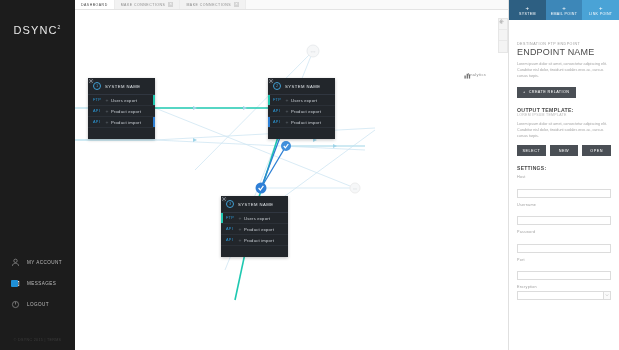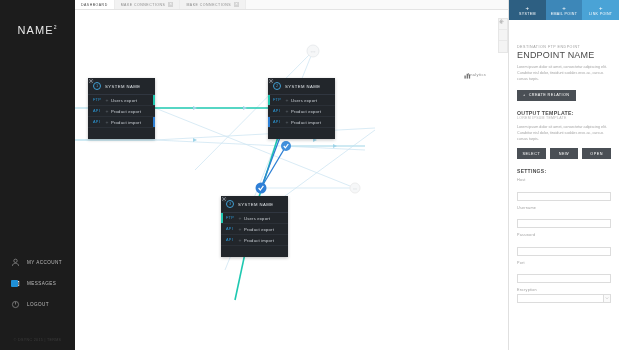--- a/index.html
+++ b/index.html
@@ -173,21 +173,21 @@
     border-left: 1px solid #e0e0e0;
   }
   .rtabs { display: flex; height: 20px; }
   .rtab {
     flex: 1; display: flex; flex-direction: column;
     align-items: center; justify-content: center;
     color: #ffffff; cursor: pointer; gap: 1px;
   }
   .rtab .rt-plus { font-size: 6px; line-height: 6px; font-weight: 300; }
   .rtab .rt-lbl { font-size: 3.6px; letter-spacing: .35px; }
-  .rpad { padding: 9px 8px 0 8px; margin-top: 16px; }
+  .rpad { padding: 22px 8px 0 8px; }
   .r-kicker {
     font-size: 3.6px; letter-spacing: .5px; color: #9b9b9b;
     text-transform: uppercase;
   }
   .r-h1 {
     font-size: 9px; color: #4a4a4a; letter-spacing: .2px;
     font-weight: 400; margin-top: 1px;
   }
   .r-body {
     font-size: 3.7px; line-height: 6px; color: #a2a2a2;
@@ -236,21 +236,21 @@
     justify-content: center; cursor: pointer;
   }
 </style>
 </head>
 <body>
 
 <div id="app">
 
   <div class="sidebar">
     <div class="brand">
-      <span>NAME</span><sup>2</sup>
+      <span>DSYNC</span><sup>2</sup>
     </div>
 
     <div class="side-menu">
       <div class="side-item">
         <span class="side-ico">
           <svg width="9" height="9" viewBox="0 0 16 16">
               <circle cx="8" cy="5" r="3" fill="none" stroke="#9a9a9a" stroke-width="1.2"></circle>
               <path d="M2.5 14c0-3 2.5-4.5 5.5-4.5s5.5 1.5 5.5 4.5" fill="none" stroke="#9a9a9a" stroke-width="1.2"></path>
             </svg>
         </span>

